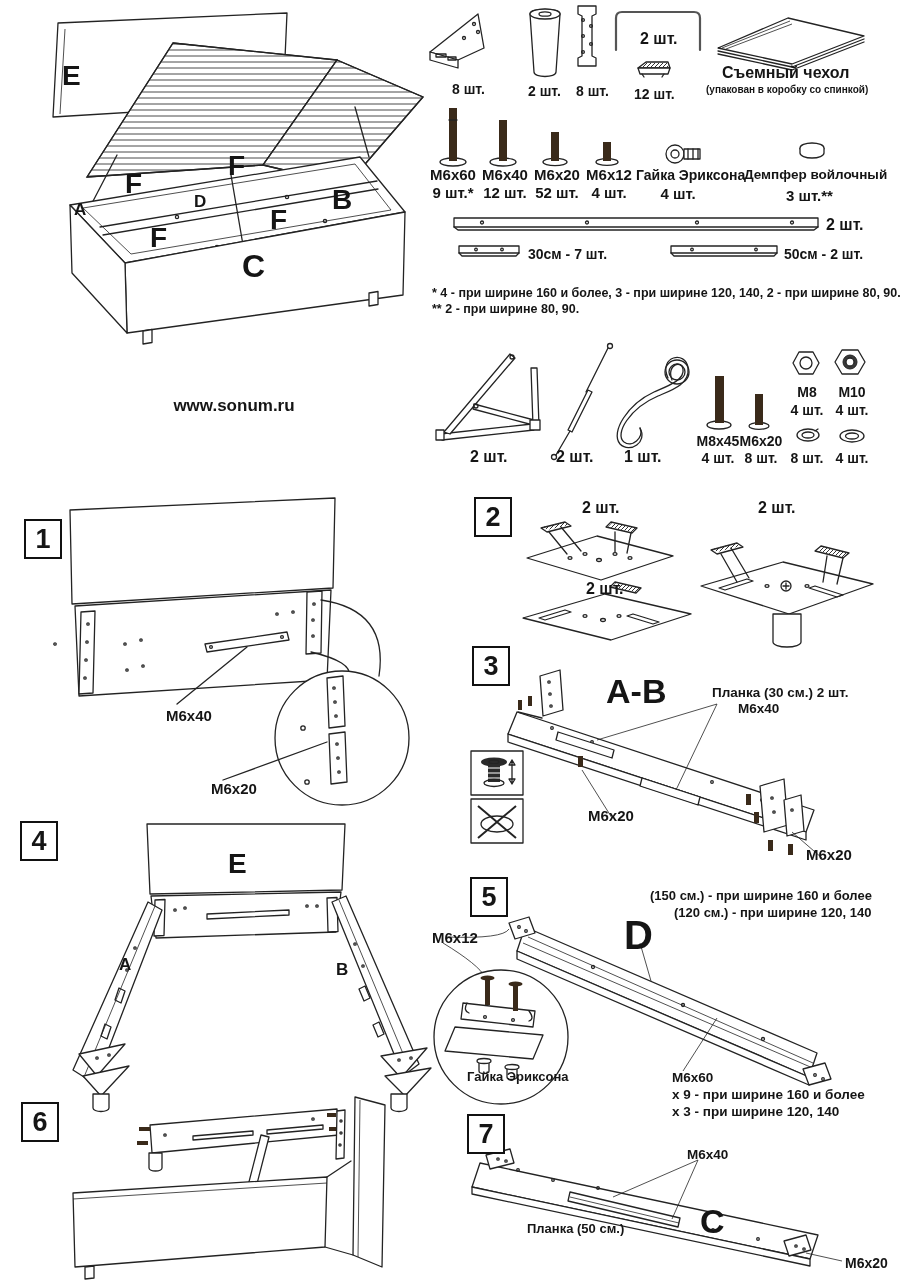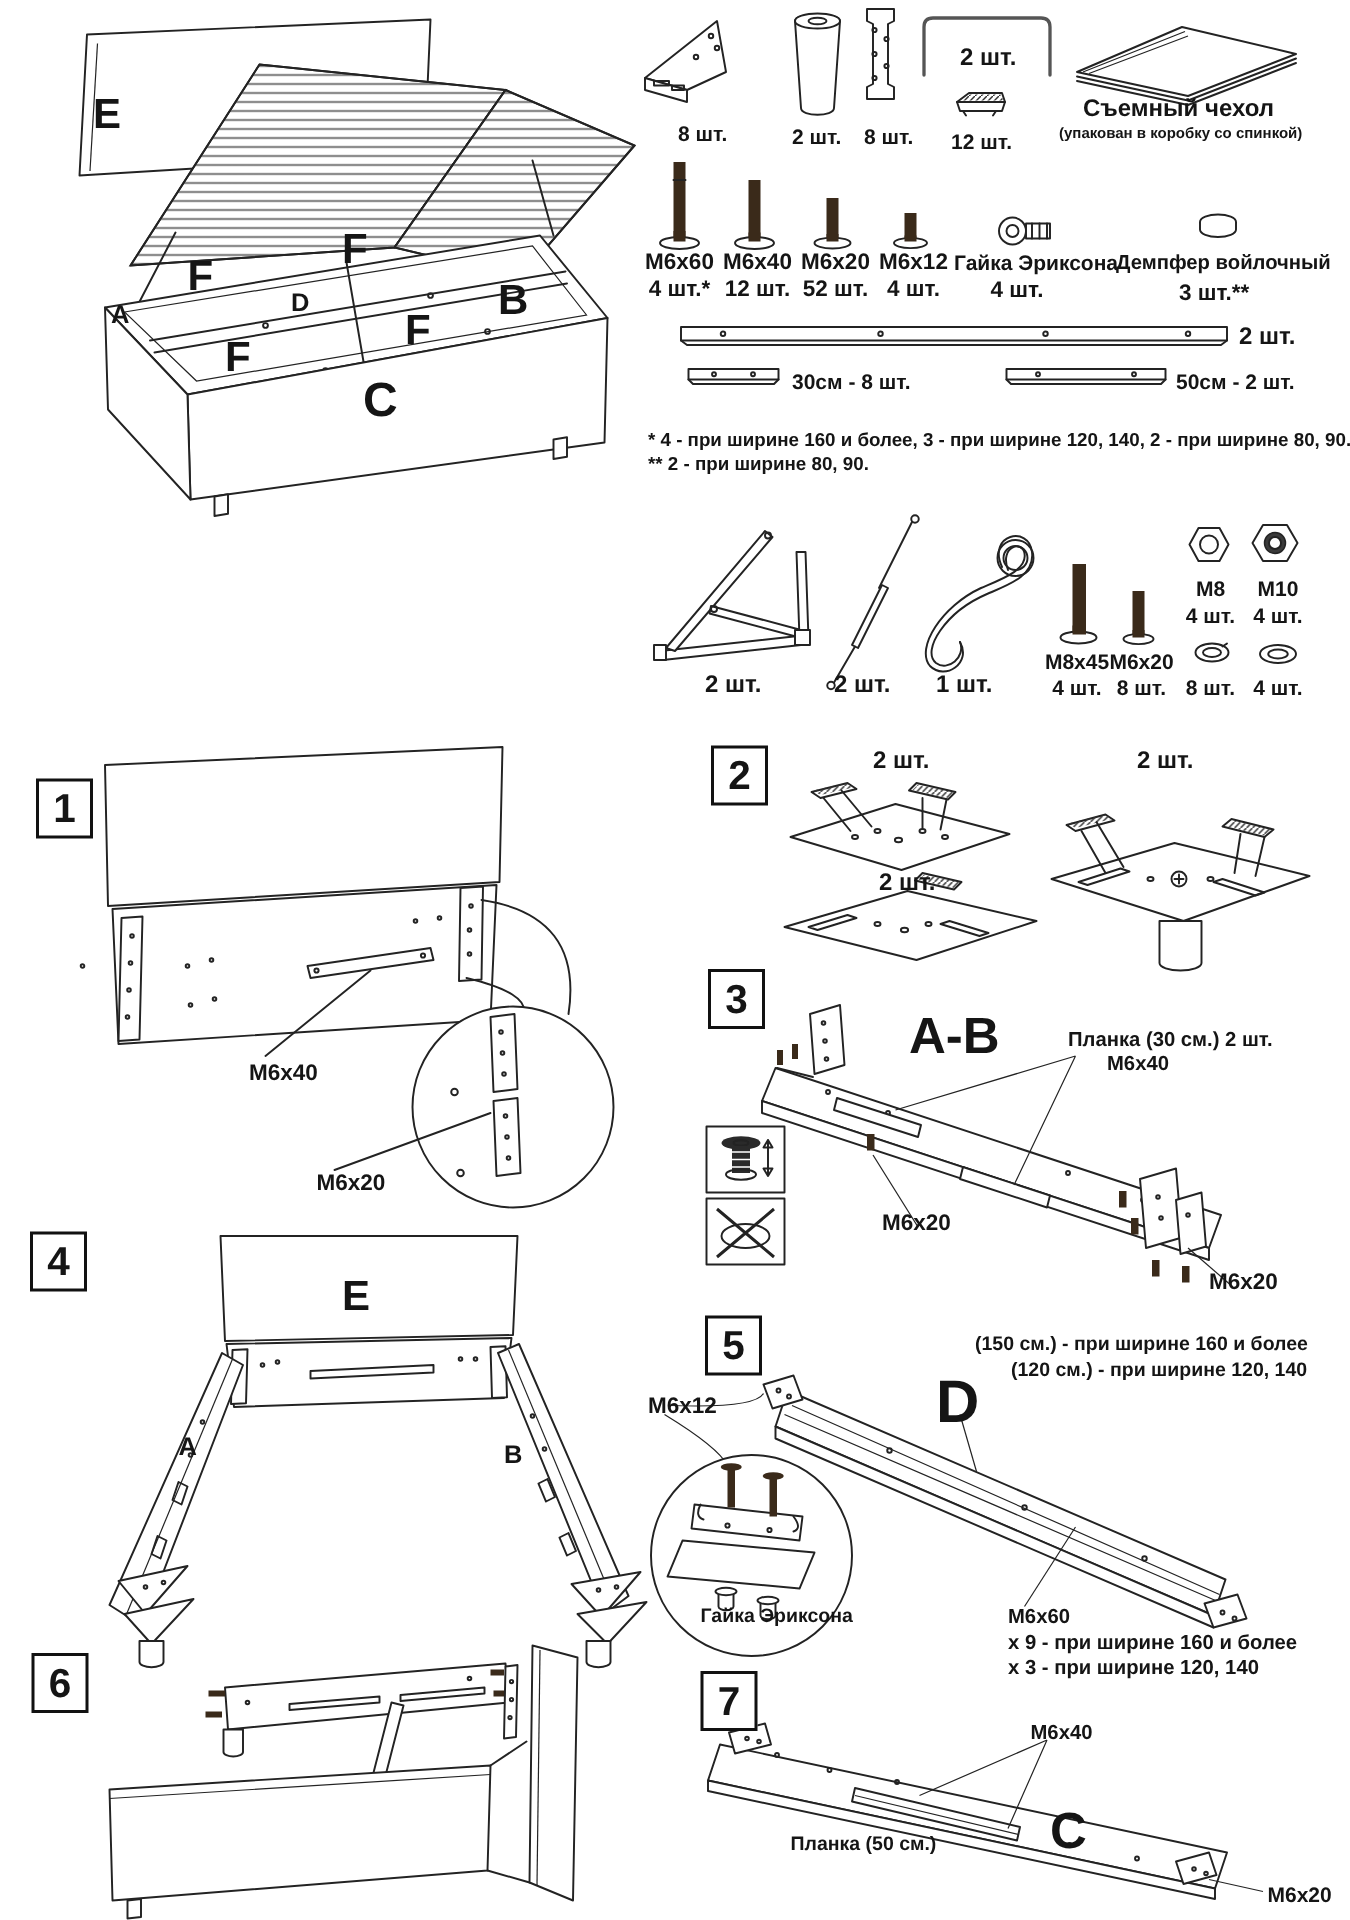--- a/index.html
+++ b/index.html
@@ -63,20 +63,21 @@
   <span class="lbl s28" style="left:62px;top:60px">E</span>
   <span class="lbl s28" style="left:125px;top:168px">F</span>
   <span class="lbl s28" style="left:228px;top:150px">F</span>
   <span class="lbl s28" style="left:150px;top:222px">F</span>
   <span class="lbl s28" style="left:270px;top:204px">F</span>
   <span class="lbl s17" style="left:194px;top:192px">D</span>
   <span class="lbl s17" style="left:74px;top:200px">A</span>
   <span class="lbl s28" style="left:332px;top:184px">B</span>
   <span class="lbl s32" style="left:242px;top:248px">C</span>
 
+  <div class="website">www.sonum.ru</div>
 
   <svg class="d" style="left:428px;top:8px" width="72" height="64" viewBox="0 0 72 64">
     <path class="fw" d="M2,44 L50,6 L56,40 L30,52 Z"></path>
     <path class="fw" d="M2,44 L30,52 L30,60 L2,52 Z"></path>
     <rect class="ln" x="8" y="46" width="10" height="3"></rect>
       <rect class="ln" x="20" y="49" width="8" height="3"></rect>
     <circle class="ln" cx="46" cy="16" r="1.5"></circle>
       <circle class="ln" cx="50" cy="24" r="1.5"></circle>
       <circle class="ln" cx="36" cy="30" r="1.5"></circle>
   </svg>
@@ -145,21 +146,21 @@
     <circle class="fw" cx="11" cy="11" r="9"></circle>
       <circle class="ln" cx="11" cy="11" r="4"></circle>
     <path class="fw" d="M20,6 h16 v10 h-16 Z"></path>
       <path class="ln" d="M24,6 v10 M29,6 v10 M34,6 v10"></path>
   </svg>
   <svg class="d" style="left:797px;top:141px" width="30" height="20" viewBox="0 0 30 20">
     <ellipse class="fw" cx="15" cy="7" rx="12" ry="5"></ellipse>
     <path class="fw" d="M3,7 v5 a12,5 0 0 0 24,0 v-5" fill="#fff"></path>
   </svg>
   <span class="lbl s15 ctr" style="left:424px;top:166px;width:58px">М6х60</span>
-  <span class="lbl s15 ctr" style="left:424px;top:184px;width:58px">4 шт.*</span>
+  <span class="lbl s15 ctr" style="left:424px;top:184px;width:58px">9 шт.*</span>
   <span class="lbl s15 ctr" style="left:476px;top:166px;width:58px">М6х40</span>
   <span class="lbl s15 ctr" style="left:476px;top:184px;width:58px">12 шт.</span>
   <span class="lbl s15 ctr" style="left:528px;top:166px;width:58px">М6х20</span>
   <span class="lbl s15 ctr" style="left:528px;top:184px;width:58px">52 шт.</span>
   <span class="lbl s15 ctr" style="left:580px;top:166px;width:58px">М6х12</span>
   <span class="lbl s15 ctr" style="left:580px;top:184px;width:58px">4 шт.</span>
   <span class="lbl s14" style="left:636px;top:167px">Гайка Эриксона</span>
   <span class="lbl s15 ctr" style="left:648px;top:185px;width:60px">4 шт.</span>
   <span class="lbl s135" style="left:744px;top:167px">Демпфер войлочный</span>
   <span class="lbl s15" style="left:786px;top:187px">3 шт.**</span>
@@ -172,21 +173,21 @@
     <circle class="ln" cx="245" cy="6.5" r="1.5"></circle>
       <circle class="ln" cx="340" cy="6.5" r="1.5"></circle>
   </svg>
   <span class="lbl s16" style="left:826px;top:216px">2 шт.</span>
   <svg class="d" style="left:458px;top:245px" width="62" height="14" viewBox="0 0 62 14">
     <rect class="fw" x="1" y="1" width="60" height="7"></rect>
       <path class="ln" d="M1,8 l3,3 h54 l3,-3"></path>
     <circle class="ln" cx="18" cy="4.5" r="1.3"></circle>
       <circle class="ln" cx="44" cy="4.5" r="1.3"></circle>
   </svg>
-  <span class="lbl s14" style="left:528px;top:246px">30см - 8 шт.</span>
+  <span class="lbl s14" style="left:528px;top:246px">30см - 7 шт.</span>
   <svg class="d" style="left:670px;top:245px" width="108" height="14" viewBox="0 0 108 14">
     <rect class="fw" x="1" y="1" width="106" height="7"></rect>
       <path class="ln" d="M1,8 l3,3 h100 l3,-3"></path>
     <circle class="ln" cx="22" cy="4.5" r="1.3"></circle>
       <circle class="ln" cx="86" cy="4.5" r="1.3"></circle>
   </svg>
   <span class="lbl s14" style="left:784px;top:246px">50см - 2 шт.</span>
   <span class="lbl s12" style="left:432px;top:286px">* 4 - при ширине 160 и более, 3 - при ширине 120, 140, 2 - при ширине 80, 90.</span>
   <span class="lbl s12" style="left:432px;top:302px">** 2 - при ширине 80, 90.</span>
 

